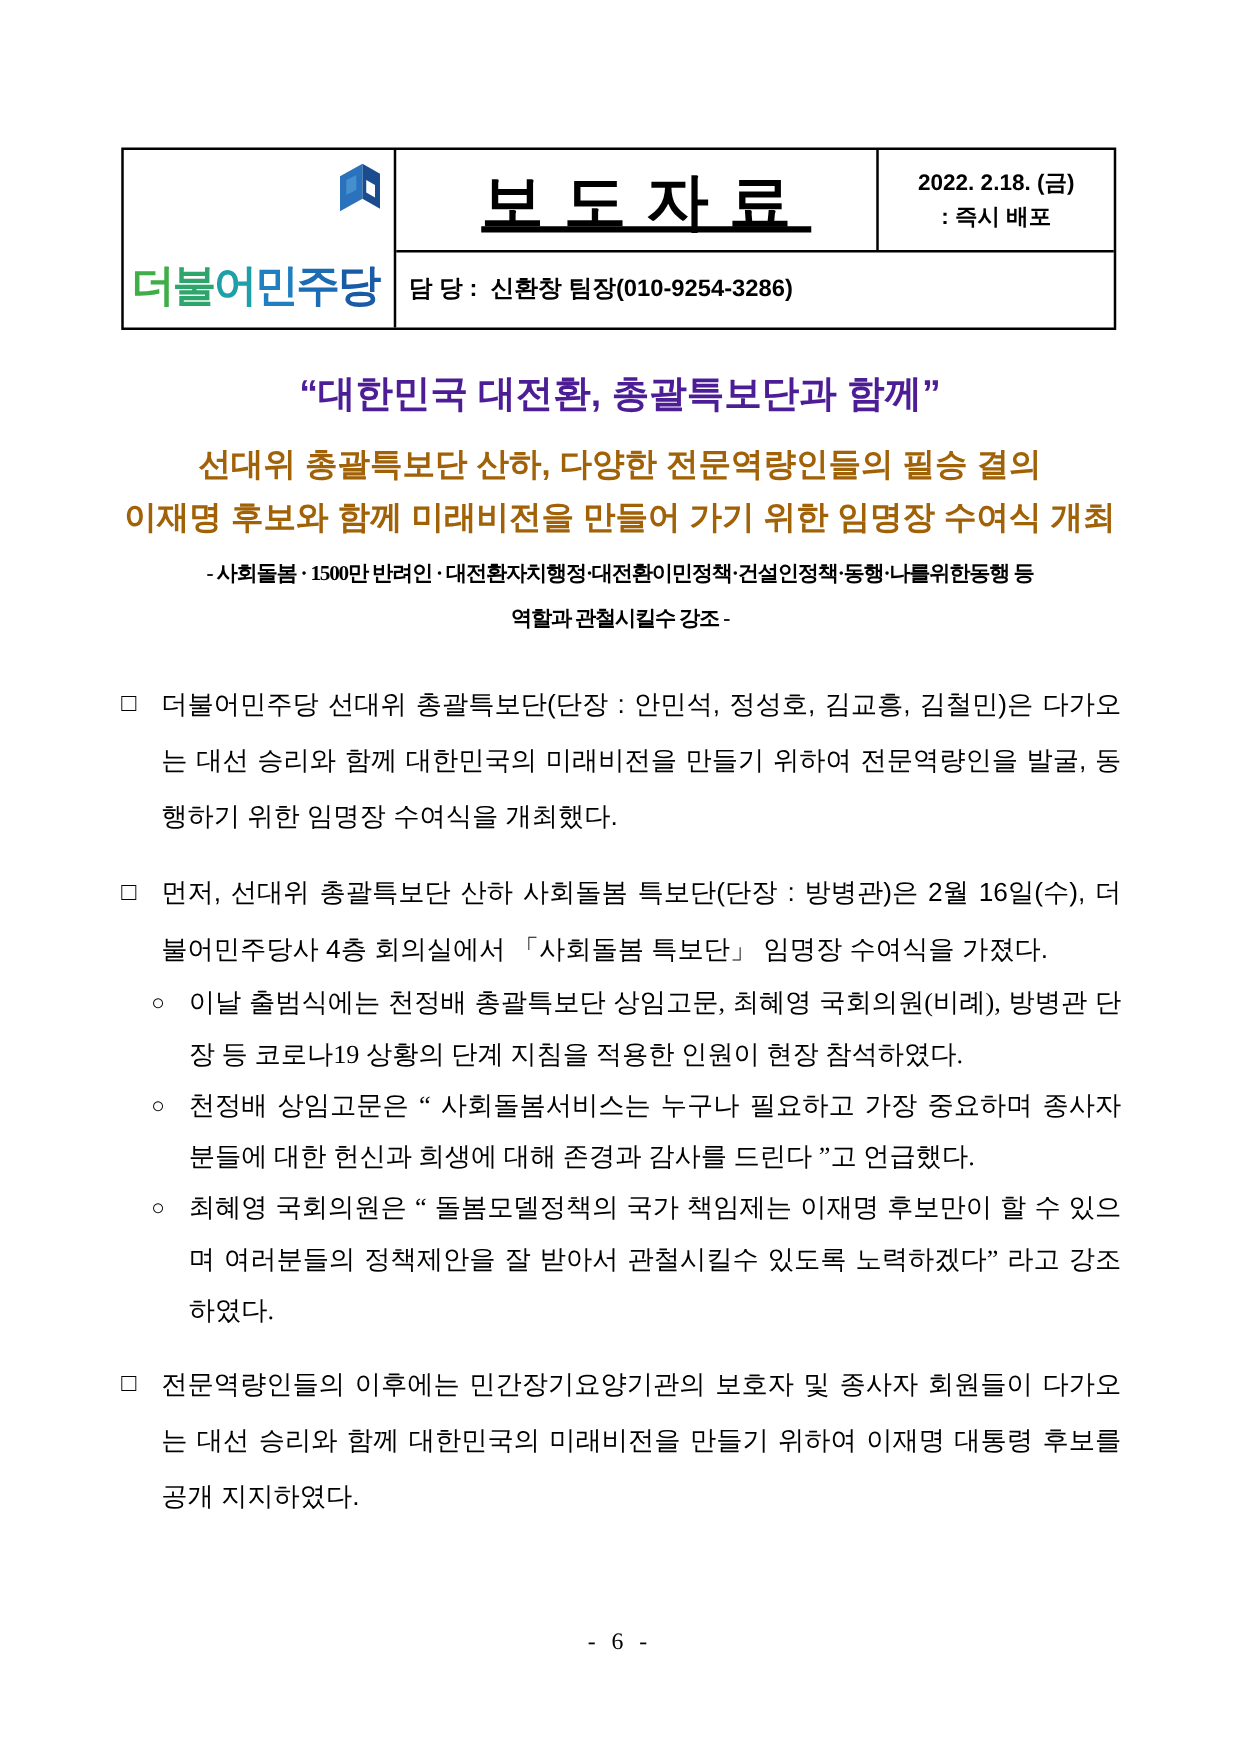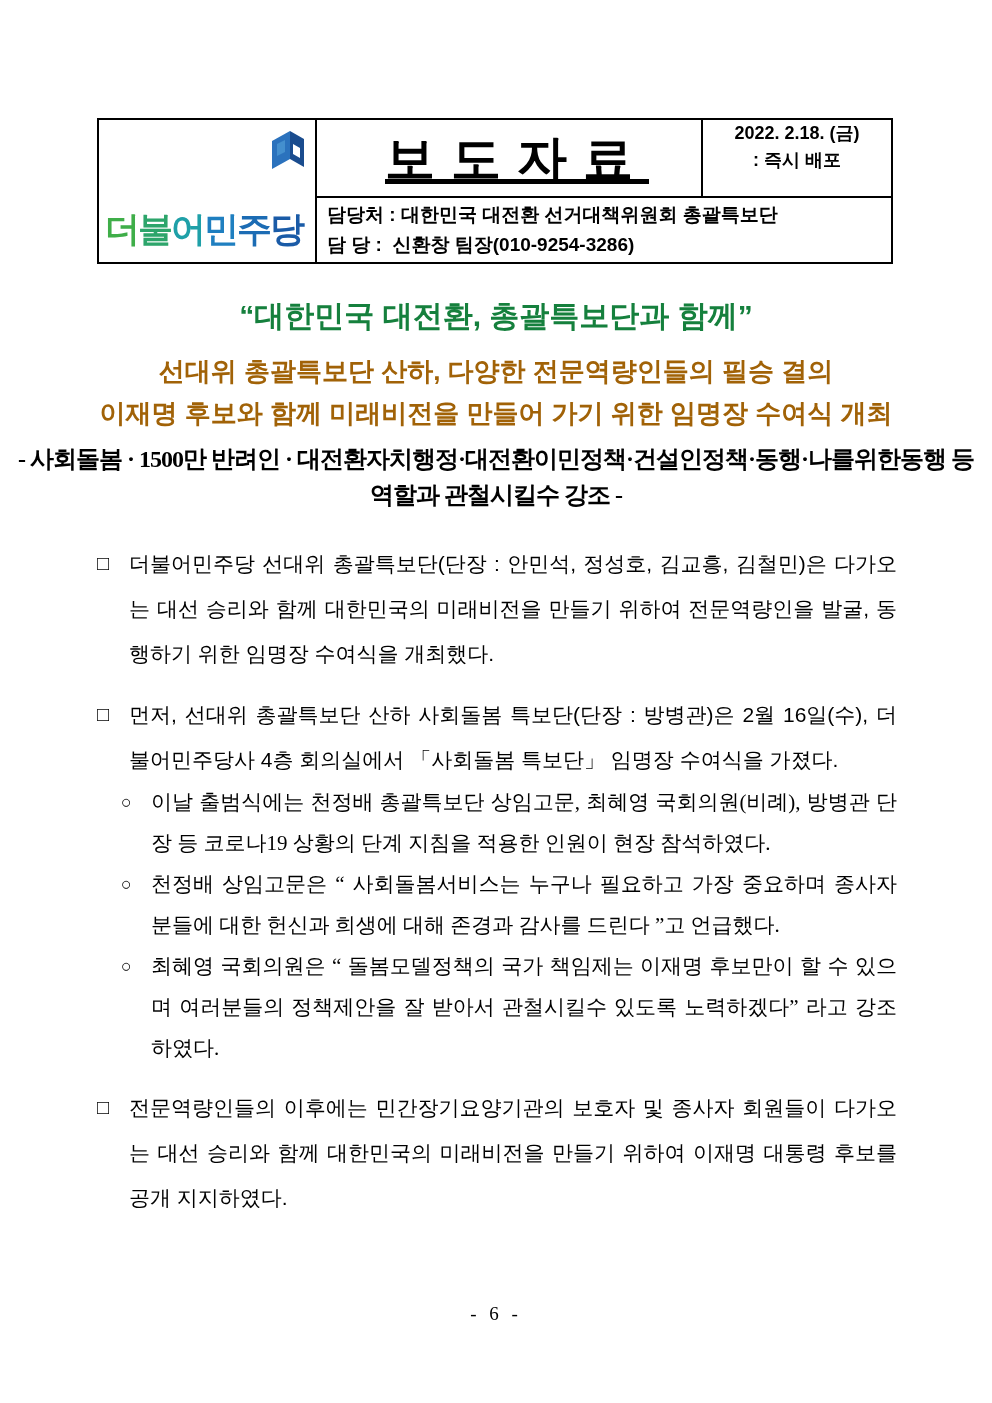--- a/index.html
+++ b/index.html
@@ -24,36 +24,36 @@
   }
   .hdr-right{flex:1;display:flex;flex-direction:column;}
   .hdr-top{height:82px;display:flex;border-bottom:2px solid #000;box-sizing:border-box;}
   .hdr-title{
     flex:1;display:flex;align-items:center;justify-content:center;
     font-size:50px;font-weight:900;letter-spacing:16px;text-indent:16px;
     line-height:1;padding-top:2px;text-decoration:underline;
   }
   .hdr-date{
     width:190px;border-left:2px solid #000;box-sizing:border-box;
-    display:flex;flex-direction:column;align-items:center;
+    display:flex;flex-direction:column;align-items:center;justify-content:center;
     font-size:18px;font-weight:700;line-height:27px;text-align:center;
   }
   .hdr-contact{
     flex:1;display:flex;flex-direction:column;justify-content:center;
     padding:2px 10px;font-size:19px;font-weight:700;line-height:30px;
     white-space:nowrap;
   }
   
   .headline{position:absolute;left:0;top:296px;width:992px;text-align:center;}
   .hl-main{font-size:30px;font-weight:900;color:#1a1ad9;line-height:40px;}
   .hl-sub{font-size:26px;font-weight:900;color:#a16207;line-height:42px;}
   .hl-sub1{margin-top:14px;}
   .hl-note{
     font-family:"Liberation Serif","DejaVu Serif",serif;
-    font-size:24px;font-weight:700;letter-spacing:-1px;line-height:30px;
+    font-size:17px;font-weight:700;letter-spacing:-1px;line-height:30px;
     margin-top:10px;white-space:nowrap;
   }
   .hl-note2{margin-top:6px;}
   
   .bodytxt{position:absolute;left:97px;top:541px;width:800px;}
   .para{display:flex;align-items:flex-start;}
   .para .bullet{flex:0 0 32px;text-align:left;}
   .para .ptext{flex:1;text-align:justify;}
   .para.gothic{
     font-family:"Liberation Sans","DejaVu Sans",sans-serif;
@@ -92,28 +92,27 @@
     </div>
     <div class="hdr-right">
       <div class="hdr-top">
         <div class="hdr-title">보도자료</div>
         <div class="hdr-date">
           <div>2022. 2.18. (금)</div>
           <div>: 즉시 배포</div>
         </div>
       </div>
       <div class="hdr-contact">
-        <div><span>담당처 :</span> <span>대한민국 대전환 선거대책위원회 총괄특보단</span></div>
         <div><span>담  당 :</span>&nbsp; <span>신환창 팀장(010-9254-3286)</span></div>
       </div>
     </div>
   </div>
 
   <div class="headline">
-    <div class="hl-main" style="color: #15803d;">“대한민국 대전환, 총괄특보단과 함께”</div>
+    <div class="hl-main" style="color: #4c1d95;">“대한민국 대전환, 총괄특보단과 함께”</div>
     <div class="hl-sub hl-sub1">선대위 총괄특보단 산하, 다양한 전문역량인들의 필승 결의</div>
     <div class="hl-sub">이재명 후보와 함께 미래비전을 만들어 가기 위한 임명장 수여식 개최</div>
     <div class="hl-note">- 사회돌봄 · 1500만 반려인 · 대전환자치행정·대전환이민정책·건설인정책·동행·나를위한동행  등</div>
     <div class="hl-note hl-note2">역할과 관철시킬수 강조 -</div>
   </div>
 
   <div class="bodytxt">
       <div class="para gothic">
         <span class="bullet">□</span>
         <div class="ptext">더불어민주당 선대위 총괄특보단(단장 : 안민석, 정성호, 김교흥, 김철민)은 다가오는 대선 승리와 함께 대한민국의 미래비전을 만들기 위하여 전문역량인을 발굴, 동행하기 위한 임명장 수여식을 개최했다.</div>

